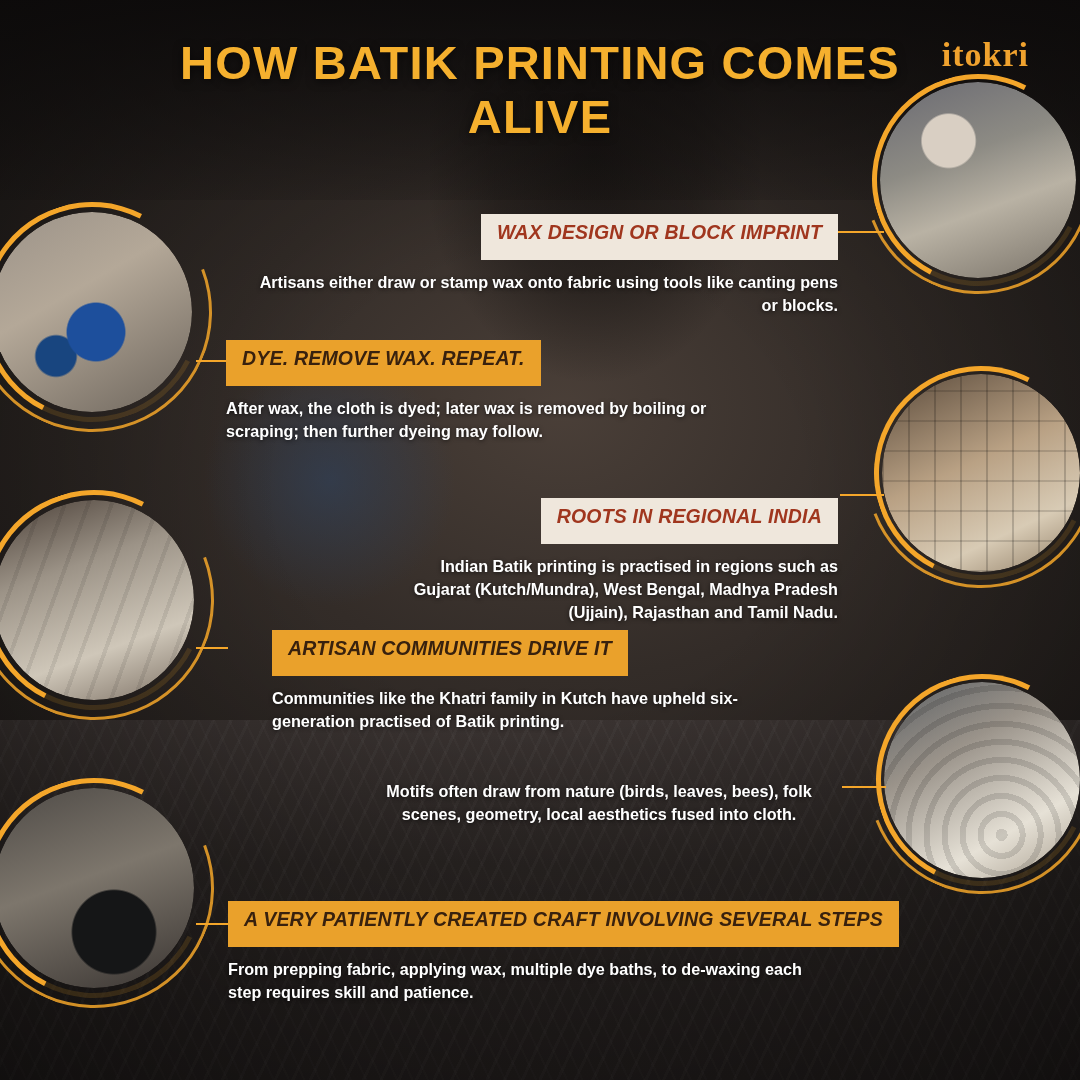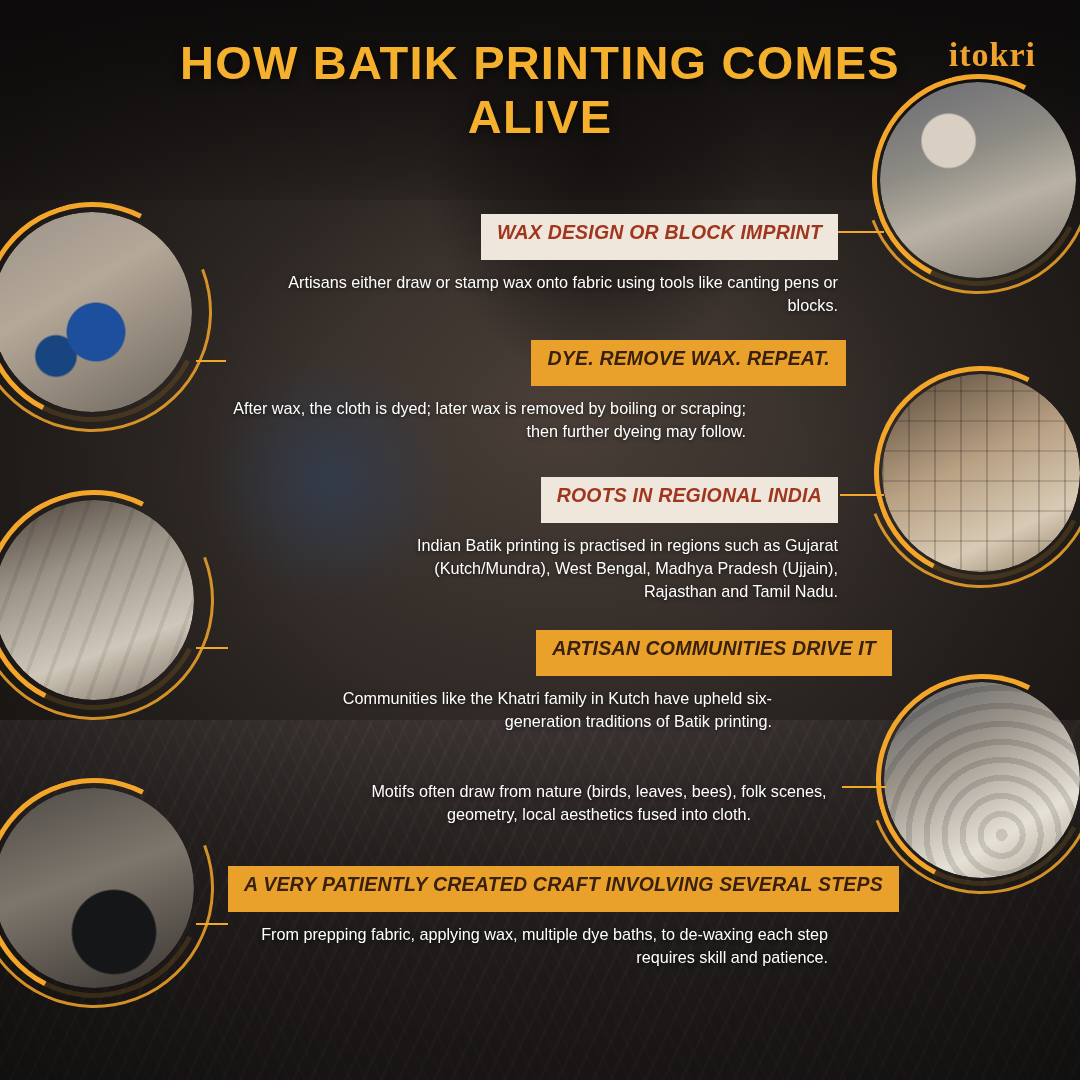--- a/index.html
+++ b/index.html
@@ -42,21 +42,21 @@
   .bg-vign {
     background: radial-gradient(ellipse 80% 70% at 50% 45%, rgba(0,0,0,0) 30%, rgba(0,0,0,0.55) 100%);
   }
   .bg-top-dark {
     position: absolute; left: 0; top: 0; right: 0; height: 200px;
     background: linear-gradient(180deg, rgba(12,10,10,0.88), rgba(12,10,10,0.15));
   }
 
   
   .logo {
-    position: absolute; right: 44px; top: 36px;
+    position: absolute; right: 51px; top: 36px;
     font-family: "Liberation Serif", serif;
     font-size: 34px; font-weight: bold; letter-spacing: 1px;
     color: #f0a22e;
   }
 
   
   .title {
     position: absolute; left: 0; right: 0; top: 36px;
     text-align: center;
     color: #f5b02e;
@@ -140,26 +140,26 @@
     font-style: italic;
     letter-spacing: 0.2px;
     white-space: nowrap;
   }
   .label.light { background: #efe7dc; color: #a0361e; }
   .label.amber { background: #eaa12b; color: #38210e; }
   .body {
     margin-top: 11px;
     font-size: 16.2px;
     line-height: 1.42;
-    font-weight: normal;
+    font-weight: bold;
     color: #ffffff;
     text-shadow: 0 1px 4px rgba(0,0,0,0.65);
   }
   .right { text-align: right; }
-  .left { text-align: right; }
+  .left { text-align: left; }
 </style>
 </head>
 <body>
 
 <div id="poster">
 
   <div class="bg-layer bg-base"></div>
   <div class="bg-figure"></div>
   <div class="bg-blue"></div>
   <div class="bg-table"></div>
@@ -218,32 +218,32 @@
   <div class="step right" style="left:240px; top:214px; width:598px;">
     <div class="label light">WAX DESIGN OR BLOCK IMPRINT</div>
     <div class="body">Artisans either draw or stamp wax onto fabric using tools like canting pens or blocks.</div>
   </div>
 
   <div class="step left" style="left:226px; top:340px; width:620px;">
     <div class="label amber">DYE. REMOVE WAX. REPEAT.</div>
     <div class="body" style="max-width:520px;">After wax, the cloth is dyed; later wax is removed by boiling or scraping; then further dyeing may follow.</div>
   </div>
 
-  <div class="step right" style="left:240px; top:477px; width:598px;">
+  <div class="step right" style="left:240px; top:498px; width:598px;">
     <div class="label light">ROOTS IN REGIONAL INDIA</div>
     <div class="body" style="margin-left:160px;text-align:right;">Indian Batik printing is practised in regions such as Gujarat (Kutch/Mundra), West Bengal, Madhya Pradesh (Ujjain), Rajasthan and Tamil Nadu.</div>
   </div>
 
   <div class="step left" style="left:228px; top:630px; width:620px;margin-left:44px;">
     <div class="label amber">ARTISAN COMMUNITIES DRIVE IT</div>
-    <div class="body" style="max-width:500px;">Communities like the Khatri family in Kutch have upheld six-generation traditions of Batik printing.</div>
+    <div class="body" style="max-width:500px;">Communities like the Khatri family in Kutch have upheld six-generation practised of Batik printing.</div>
   </div>
 
   <div class="step right" style="left:240px; top:769px; width:598px;">
     <div class="body" style="margin-left:120px;text-align:center;">Motifs often draw from nature (birds, leaves, bees), folk scenes, geometry, local aesthetics fused into cloth.</div>
   </div>
 
-  <div class="step left" style="left:228px; top:866px; width:646px;">
+  <div class="step left" style="left:228px; top:901px; width:646px;">
     <div class="label amber">A VERY PATIENTLY CREATED CRAFT INVOLVING SEVERAL STEPS</div>
     <div class="body" style="max-width:600px;">From prepping fabric, applying wax, multiple dye baths, to de-waxing each step requires skill and patience.</div>
   </div>
 
 </div>
 
 </body></html>

